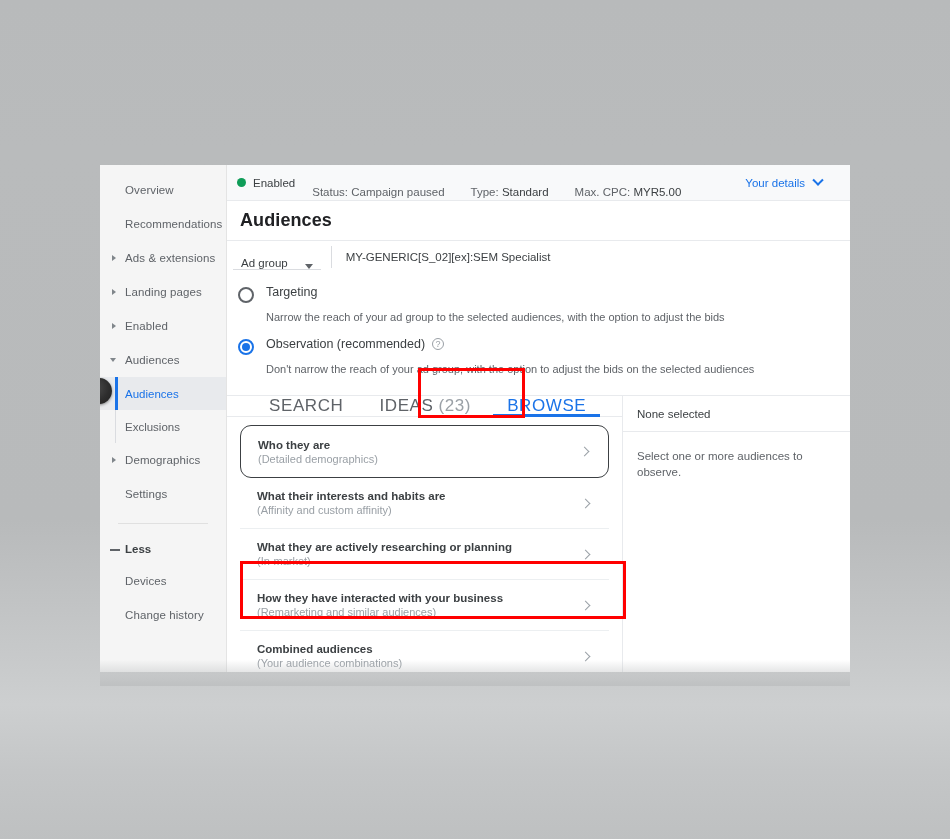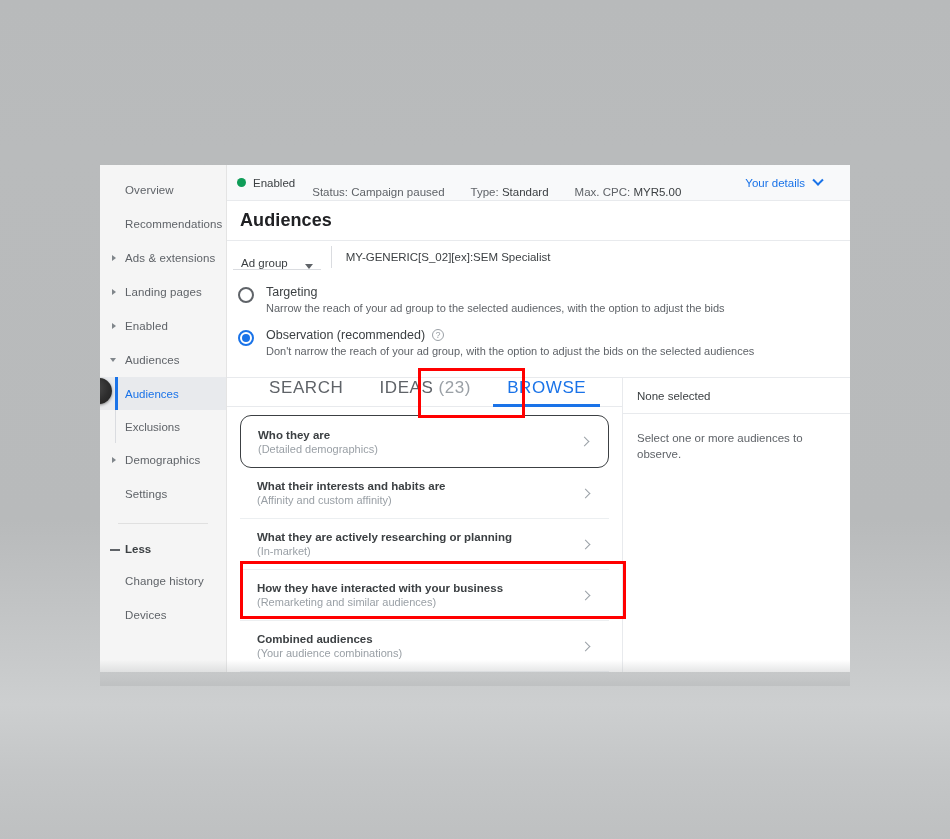--- a/index.html
+++ b/index.html
@@ -238,21 +238,21 @@
   .radio-mark.on::after {
     content: "";
     position: absolute;
     left: 50%; top: 50%;
     width: 8px; height: 8px;
     margin: -4px 0 0 -4px;
     border-radius: 50%;
     background: #1a73e8;
   }
   .radio-label { font-size: 12.5px; color: #3c4043; display: flex; align-items: center; }
-  .radio-desc { font-size: 11px; color: #5f6368; margin-top: 3px; }
+  .radio-desc { font-size: 11px; color: #5f6368; margin-top: 12px; }
   .help-icon {
     display: inline-flex;
     align-items: center; justify-content: center;
     width: 12px; height: 12px;
     border: 1px solid #9aa0a6;
     border-radius: 50%;
     font-size: 9px;
     color: #9aa0a6;
     margin-left: 7px;
     line-height: 1;
@@ -388,25 +388,25 @@
     </div>
 
     <div id="nav-divider"></div>
 
     <div id="nav-less">
       <span class="minus"></span>
       <span>Less</span>
     </div>
 
     <div class="nav-item">
+      <span>Devices</span>
+    </div>
+
+    <div class="nav-item">
       <span>Change history</span>
-    </div>
-
-    <div class="nav-item">
-      <span>Devices</span>
     </div>
 
     <div id="collapse-handle"></div>
   </nav>
 
   <div id="main">
 
     <div id="status-bar">
       <div id="status-enabled">
         <span id="enabled-dot"></span>

